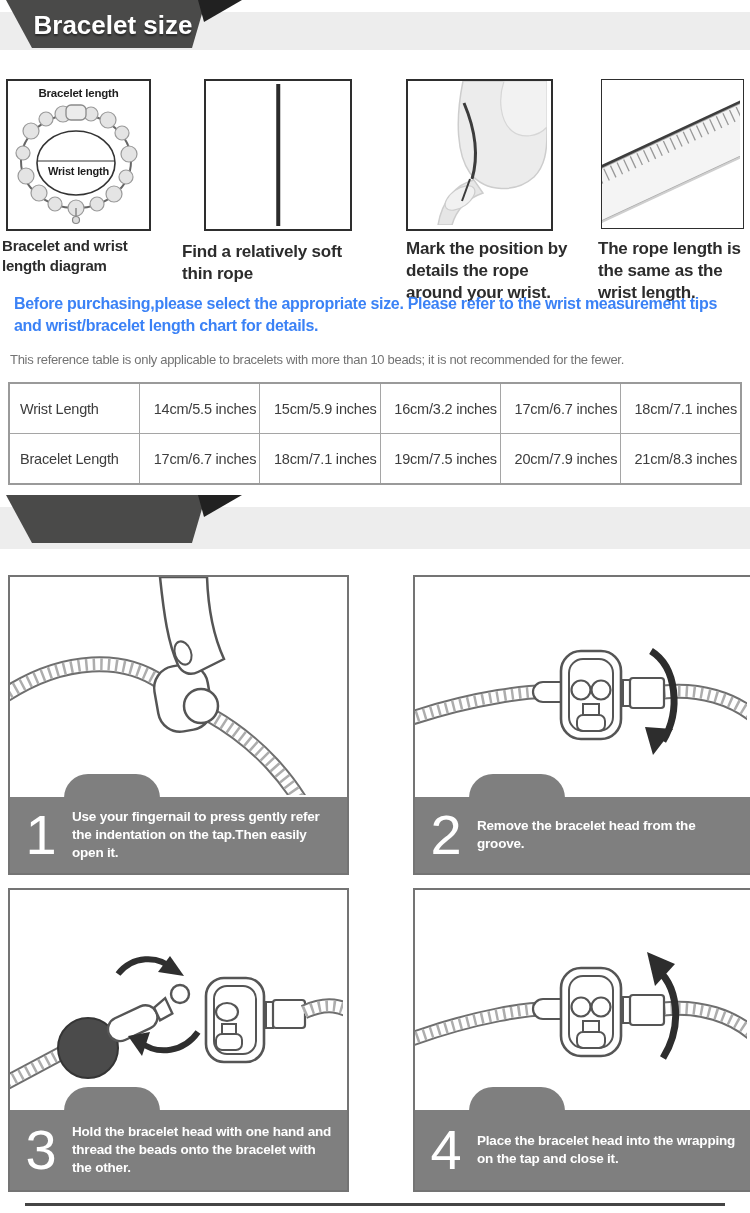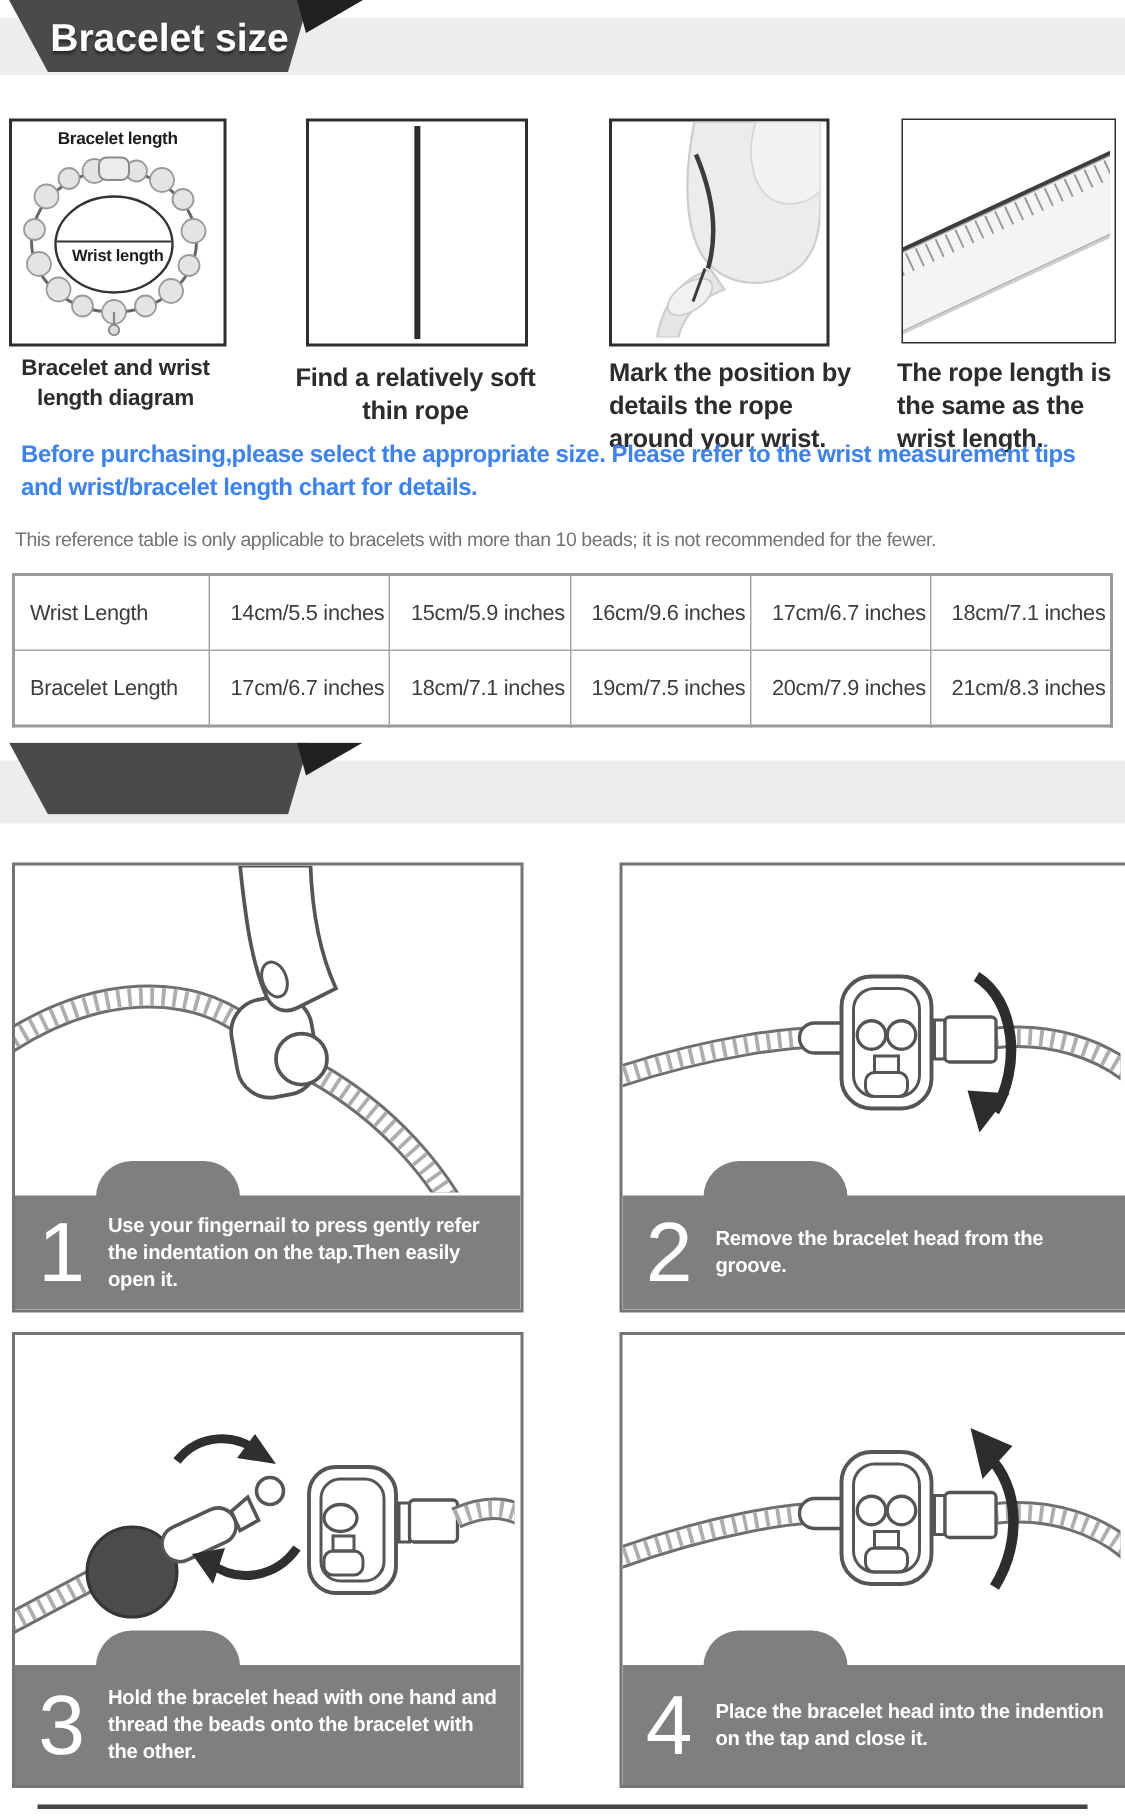--- a/index.html
+++ b/index.html
@@ -13,21 +13,21 @@
         clip-path:polygon(6px 0px,206px 0px,192px 48px,32px 48px);}
   .ribbon .fold{position:absolute;left:0;top:0;width:242px;height:48px;background:#212121;
         clip-path:polygon(198px 0px,242px 0px,204px 22px);}
   .ribbon .rlabel{position:absolute;left:30px;width:166px;top:0;height:48px;line-height:50px;
         text-align:center;color:#fff;font-weight:bold;font-size:26px;
         text-shadow:0 2px 2px rgba(0,0,0,.45);}
 
   
   .pbox{position:absolute;background:#fff;border:2px solid #2e2e2e;overflow:hidden;}
   .pcap{position:absolute;font-weight:bold;color:#2c2c2c;font-size:17px;line-height:1.3;letter-spacing:-0.2px;}
-  .pcap.center{text-align:center;}
+  .pcap.center{}
   .diag-label{position:absolute;left:0;width:100%;text-align:center;font-weight:bold;
         color:#1d1d1d;font-size:11.5px;letter-spacing:-0.2px;}
   .ropeline{position:absolute;left:50%;top:3px;bottom:3px;width:3.5px;background:#2b2b2b;transform:translateX(-50%);}
 
   .intro{position:absolute;left:14px;top:293px;width:726px;font-weight:bold;color:#3b82f6;
         font-size:16px;line-height:1.35;letter-spacing:-0.3px;}
   .note{position:absolute;left:10px;top:352px;width:736px;font-weight:normal;color:#737373;
         font-size:13px;letter-spacing:-0.3px;}
 
   
@@ -125,21 +125,21 @@
 
   <div class="intro">Before purchasing,please select the appropriate size. Please refer to the wrist measurement tips and wrist/bracelet length chart for details.</div>
   <div class="note">This reference table is only applicable to bracelets with more than 10 beads; it is not recommended for the fewer.</div>
 
   <table class="sizetable">
     <tbody>
       <tr>
         <td class="rowlabel">Wrist Length</td>
         <td>14cm/5.5 inches</td>
         <td>15cm/5.9 inches</td>
-        <td>16cm/9.6 inches</td>
+        <td>16cm/3.2 inches</td>
         <td>17cm/6.7 inches</td>
         <td>18cm/7.1 inches</td>
       </tr>
       <tr>
         <td class="rowlabel">Bracelet Length</td>
         <td>17cm/6.7 inches</td>
         <td>18cm/7.1 inches</td>
         <td>19cm/7.5 inches</td>
         <td>20cm/7.9 inches</td>
         <td>21cm/8.3 inches</td>
@@ -259,18 +259,18 @@
         <rect x="162" y="142" width="28" height="16" rx="6" fill="none" stroke-width="2"></rect>
         <rect x="208" y="107" width="7" height="26" stroke-width="2"></rect>
         <rect x="215" y="105" width="34" height="30" rx="3"></rect>
       </g>
       <path d="M 248 168 C 268 136 264 94 238 76" fill="none" stroke="#2d2d2d" stroke-width="7"></path>
       <polygon points="232,62 260,74 240,96" fill="#2d2d2d"></polygon>
     </svg>
     <div class="stepbar" style="height:80px;">
       <div class="bump"></div>
       <div class="stepnum">4</div>
-      <div class="steptext">Place the bracelet head into the indention on the tap and close it.</div>
+      <div class="steptext">Place the bracelet head into the wrapping on the tap and close it.</div>
     </div>
   </div>
 
   <div class="bottomline"></div>
 </div>
 
 </body></html>

